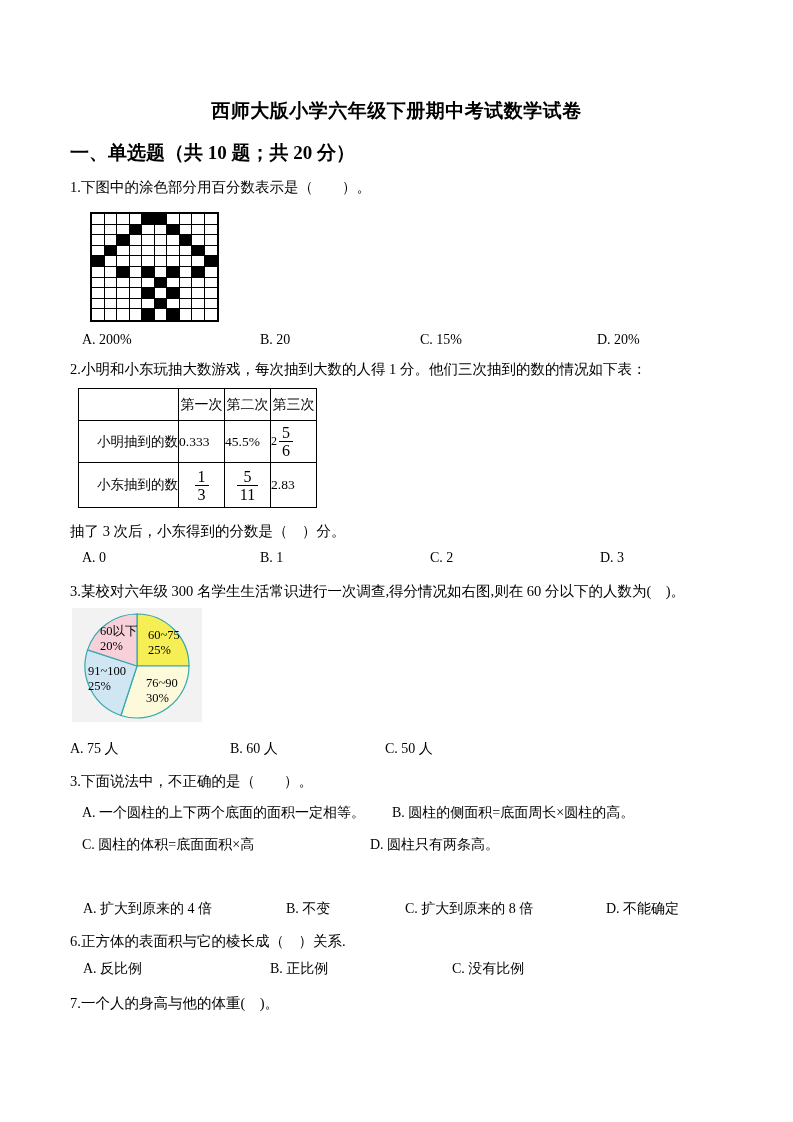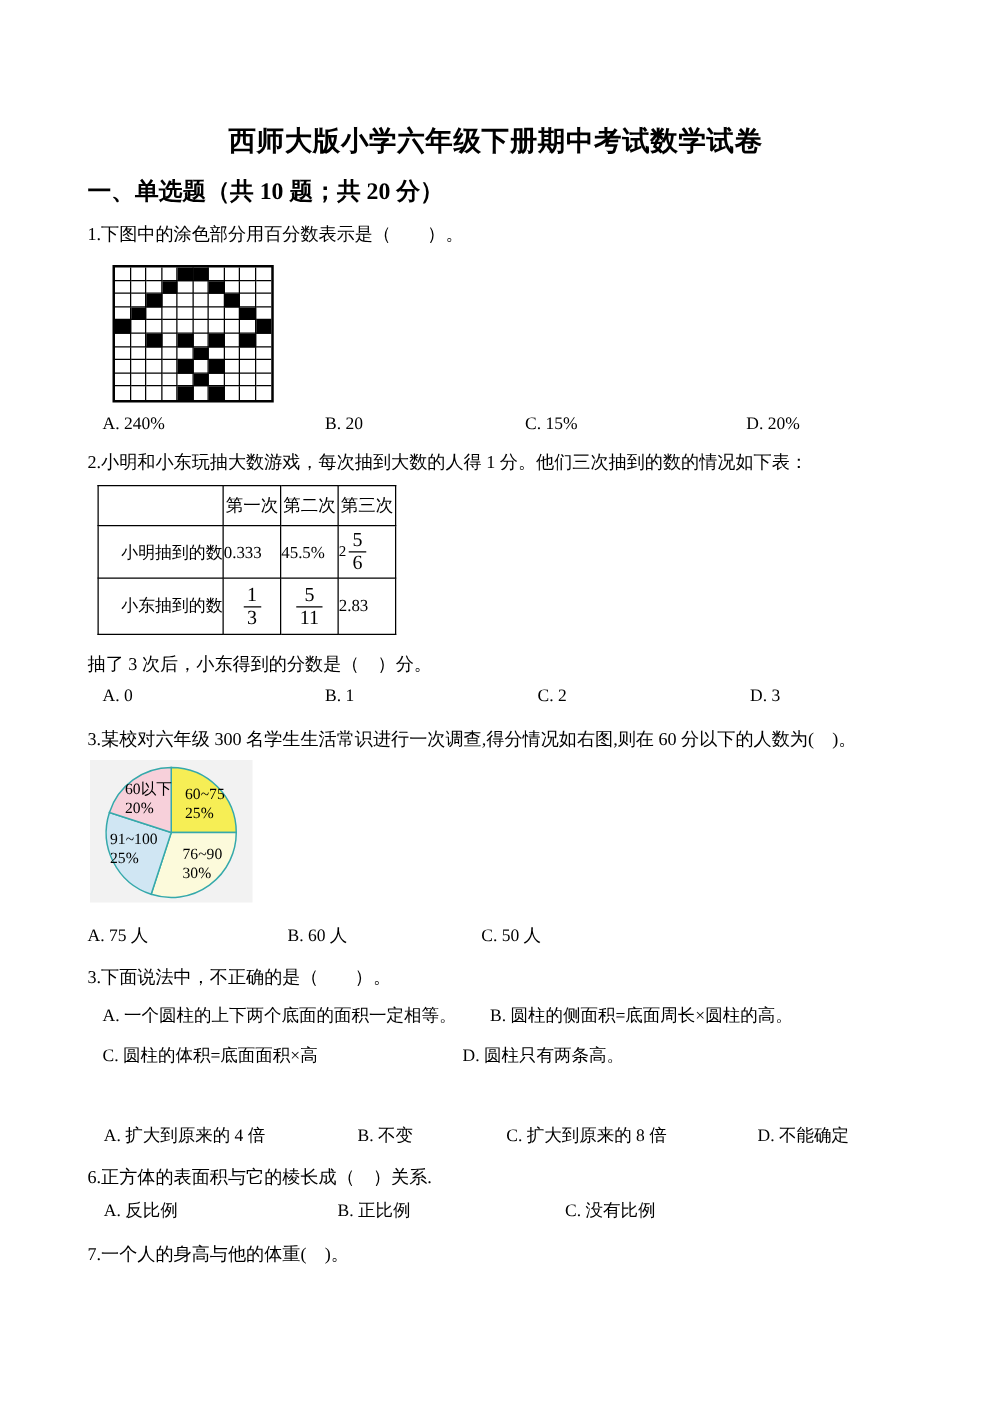--- a/index.html
+++ b/index.html
@@ -3,21 +3,21 @@
 <meta charset="utf-8">
 <style>
   html,body { margin:0; padding:0; background:#e8e8e8; }
   .page {
     position:relative; width:793px; height:1122px; margin:0 auto;
     background:#ffffff; color:#000;
     font-family:"Liberation Serif","DejaVu Serif",serif;
     overflow:hidden;
   }
   .abs { position:absolute; }
-  .title { top:98px; left:0; width:100%; text-align:center; font-size:22px; font-weight:bold; letter-spacing:.5px; }
+  .title { top:98px; left:0; width:100%; text-align:center; font-size:19px; font-weight:bold; letter-spacing:.5px; }
   .sec-head { top:140px; left:70px; font-size:19px; font-weight:bold; }
   .q-text { left:70px; font-size:14.5px; white-space:nowrap; }
   .opt-row { left:0; top:0; width:100%; height:20px; }
   .opt { position:absolute; font-size:14px; white-space:nowrap; }
 
   
   #shade-grid {
     position:absolute; left:90px; top:212px; width:125px; height:106px;
     display:grid; grid-template-columns:repeat(10,1fr); grid-template-rows:repeat(10,1fr);
     border:2px solid #000; background:#fff; box-sizing:content-box;
@@ -149,21 +149,21 @@
       <div class="cell"></div>
       <div class="cell"></div>
       <div class="cell filled"></div>
       <div class="cell"></div>
       <div class="cell filled"></div>
       <div class="cell"></div>
       <div class="cell"></div>
       <div class="cell"></div>
     </div>
   <div class="abs opt-row" style="top:332px">
-    <span class="opt" style="left:82px">A. 240%</span>
+    <span class="opt" style="left:82px">A. 200%</span>
     <span class="opt" style="left:260px">B. 20</span>
     <span class="opt" style="left:420px">C. 15%</span>
     <span class="opt" style="left:597px">D. 20%</span>
   </div>
 
   <div class="abs q-text" style="top:360px">2.小明和小东玩抽大数游戏，每次抽到大数的人得 1 分。他们三次抽到的数的情况如下表：</div>
   <table class="q2-table">
     <colgroup>
         <col style="width:100px">
         <col style="width:46px">

